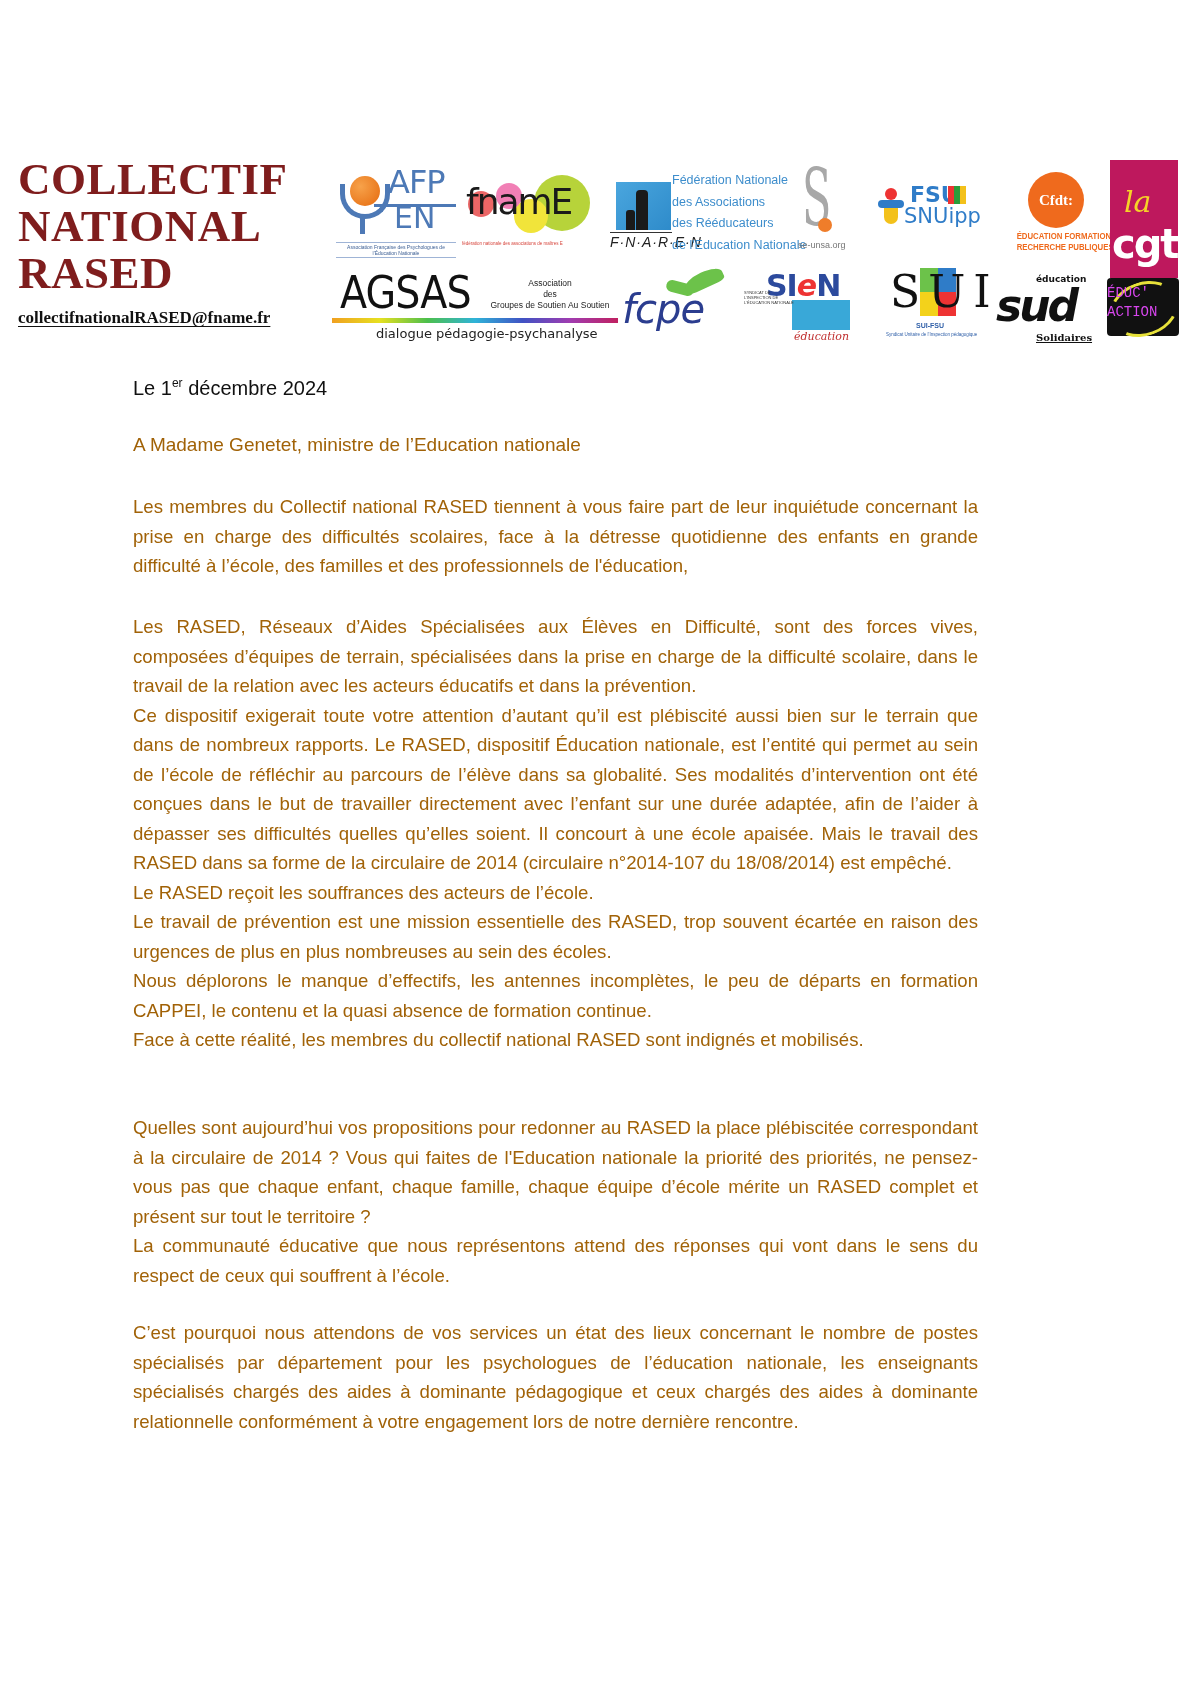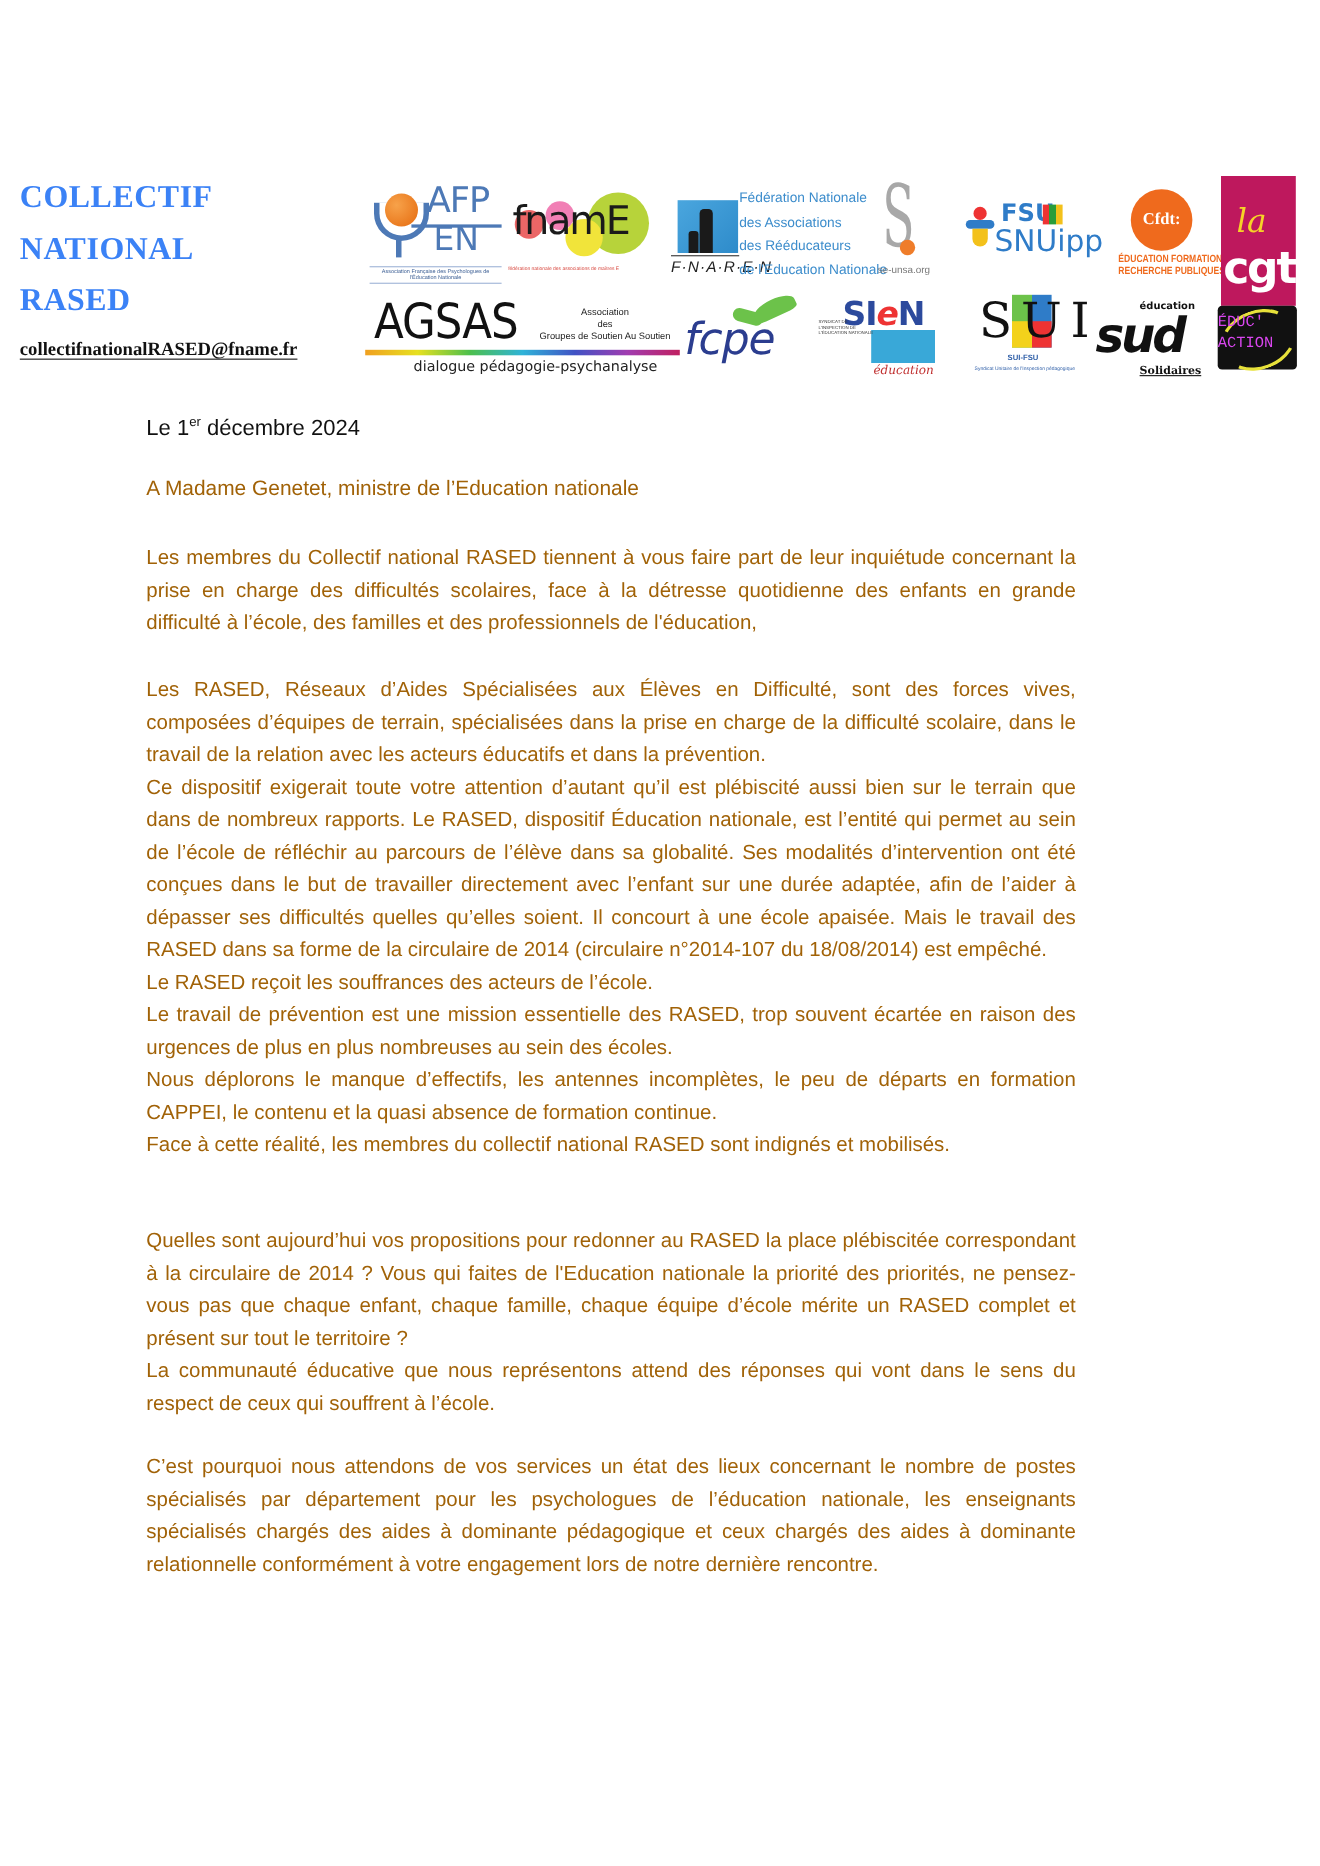--- a/index.html
+++ b/index.html
@@ -1,20 +1,20 @@
 <!DOCTYPE html>
 <html><head>
 <meta charset="utf-8">
 <style>
   html, body { margin: 0; padding: 0; background: #ffffff; }
   body { width: 1200px; height: 1696px; position: relative; overflow: hidden; color: #111; }
   .sans { font-family: "Liberation Sans", "DejaVu Sans", sans-serif; }
 
   
-  .org-title { position: absolute; left: 18px; top: 156px; font-family: "Liberation Serif", serif; font-weight: bold; font-size: 29px; line-height: 47px; letter-spacing: 0.5px; color: #3b82f6; }
+  .org-title { position: absolute; left: 18px; top: 156px; font-family: "Liberation Serif", serif; font-weight: bold; font-size: 45px; line-height: 47px; letter-spacing: 0.5px; color: #7f1d1d; }
   .org-email { position: absolute; left: 18px; top: 308px; font-family: "Liberation Serif", serif; font-weight: bold; font-size: 17px; color: #111; text-decoration: underline; text-underline-offset: 3px; text-align: center; }
 
   
   .logo { position: absolute; }
   .afp { left: 336px; top: 160px; width: 118px; height: 100px; }
   .afp .circle { position: absolute; left: 14px; top: 16px; width: 30px; height: 30px; border-radius: 50%; background: radial-gradient(circle at 35% 35%, #f7a24a, #e56a0e); }
   .afp .arc { position: absolute; left: 4px; top: 24px; width: 40px; height: 30px; border: 5px solid #4d79b6; border-top: none; border-radius: 0 0 30px 30px; }
   .afp .stem { position: absolute; left: 24px; top: 56px; width: 5px; height: 18px; background: #4d79b6; }
   .afp .bar { position: absolute; left: 38px; top: 44px; width: 82px; height: 3px; background: #4d79b6; }
   .afp .t1 { position: absolute; left: 52px; top: 4px; font-family: "DejaVu Sans", sans-serif; font-size: 32px; color: #4d79b6; letter-spacing: -1px; line-height: 36px; }
@@ -42,21 +42,21 @@
   .seunsa .dot { position: absolute; left: 22px; top: 60px; width: 14px; height: 14px; border-radius: 50%; background: #ef7d2a; }
   .seunsa .cap { position: absolute; left: 2px; top: 82px; font-size: 9px; color: #777; }
 
   .fsu { left: 878px; top: 182px; width: 120px; height: 60px; }
   .fsu .ic { position: absolute; left: 0; top: 6px; width: 26px; height: 40px; }
   .fsu .ic .h { position: absolute; left: 7px; top: 0; width: 12px; height: 12px; border-radius: 50%; background: #e33; }
   .fsu .ic .b { position: absolute; left: 0; top: 12px; width: 26px; height: 8px; background: #2f7cc8; border-radius: 4px; }
   .fsu .ic .l { position: absolute; left: 6px; top: 20px; width: 14px; height: 16px; background: #f3c11b; border-radius: 0 0 8px 8px; }
   .fsu .t1 { position: absolute; left: 32px; top: 0; font-family: "DejaVu Sans", sans-serif; font-weight: bold; font-size: 22px; color: #2f7cc8; }
   .fsu .u { position: absolute; left: 70px; top: 4px; width: 18px; height: 18px; background: linear-gradient(90deg,#e33 0 33%,#2a9d3a 33% 66%,#f3c11b 66%); }
-  .fsu .t2 { position: absolute; left: 26px; top: 22px; font-family: "DejaVu Sans", sans-serif; font-size: 27px; color: #2f7cc8; }
+  .fsu .t2 { position: absolute; left: 26px; top: 22px; font-family: "DejaVu Sans", sans-serif; font-size: 21px; color: #2f7cc8; }
 
   .cfdt { left: 1008px; top: 172px; width: 96px; height: 90px; }
   .cfdt .c { position: absolute; left: 20px; top: 0; width: 56px; height: 56px; border-radius: 50%; background: #ef6a1d; color: #fff; font-family: Liberation Serif, serif; font-weight: bold; font-size: 15px; text-align: center; line-height: 56px; }
   .cfdt .cap { position: absolute; left: 0; top: 58px; width: 96px; font-family: "Liberation Sans", sans-serif; font-weight: bold; font-size: 9.5px; line-height: 11px; color: #ef6a1d; text-align: center; transform: scaleX(.82); transform-origin: center top; white-space: nowrap; }
 
   .cgt { left: 1110px; top: 160px; width: 68px; height: 118px; background: #be185d; }
   .cgt .la { position: absolute; left: 14px; top: 24px; font-family: "DejaVu Serif", serif; font-style: italic; font-size: 30px; color: #f6d327; }
   .cgt .t { position: absolute; left: 2px; top: 60px; font-family: "DejaVu Sans", sans-serif; font-weight: bold; font-size: 40px; line-height: 48px; color: #fff; letter-spacing: -2px; }
   .educ { left: 1107px; top: 278px; width: 72px; height: 58px; background: #111; border-radius: 4px; }
   .educ .t { position: absolute; left: 0; top: 6px; width: 72px; font-family: Liberation Mono, monospace; font-size: 14px; line-height: 19px; color: #d946ef; }

